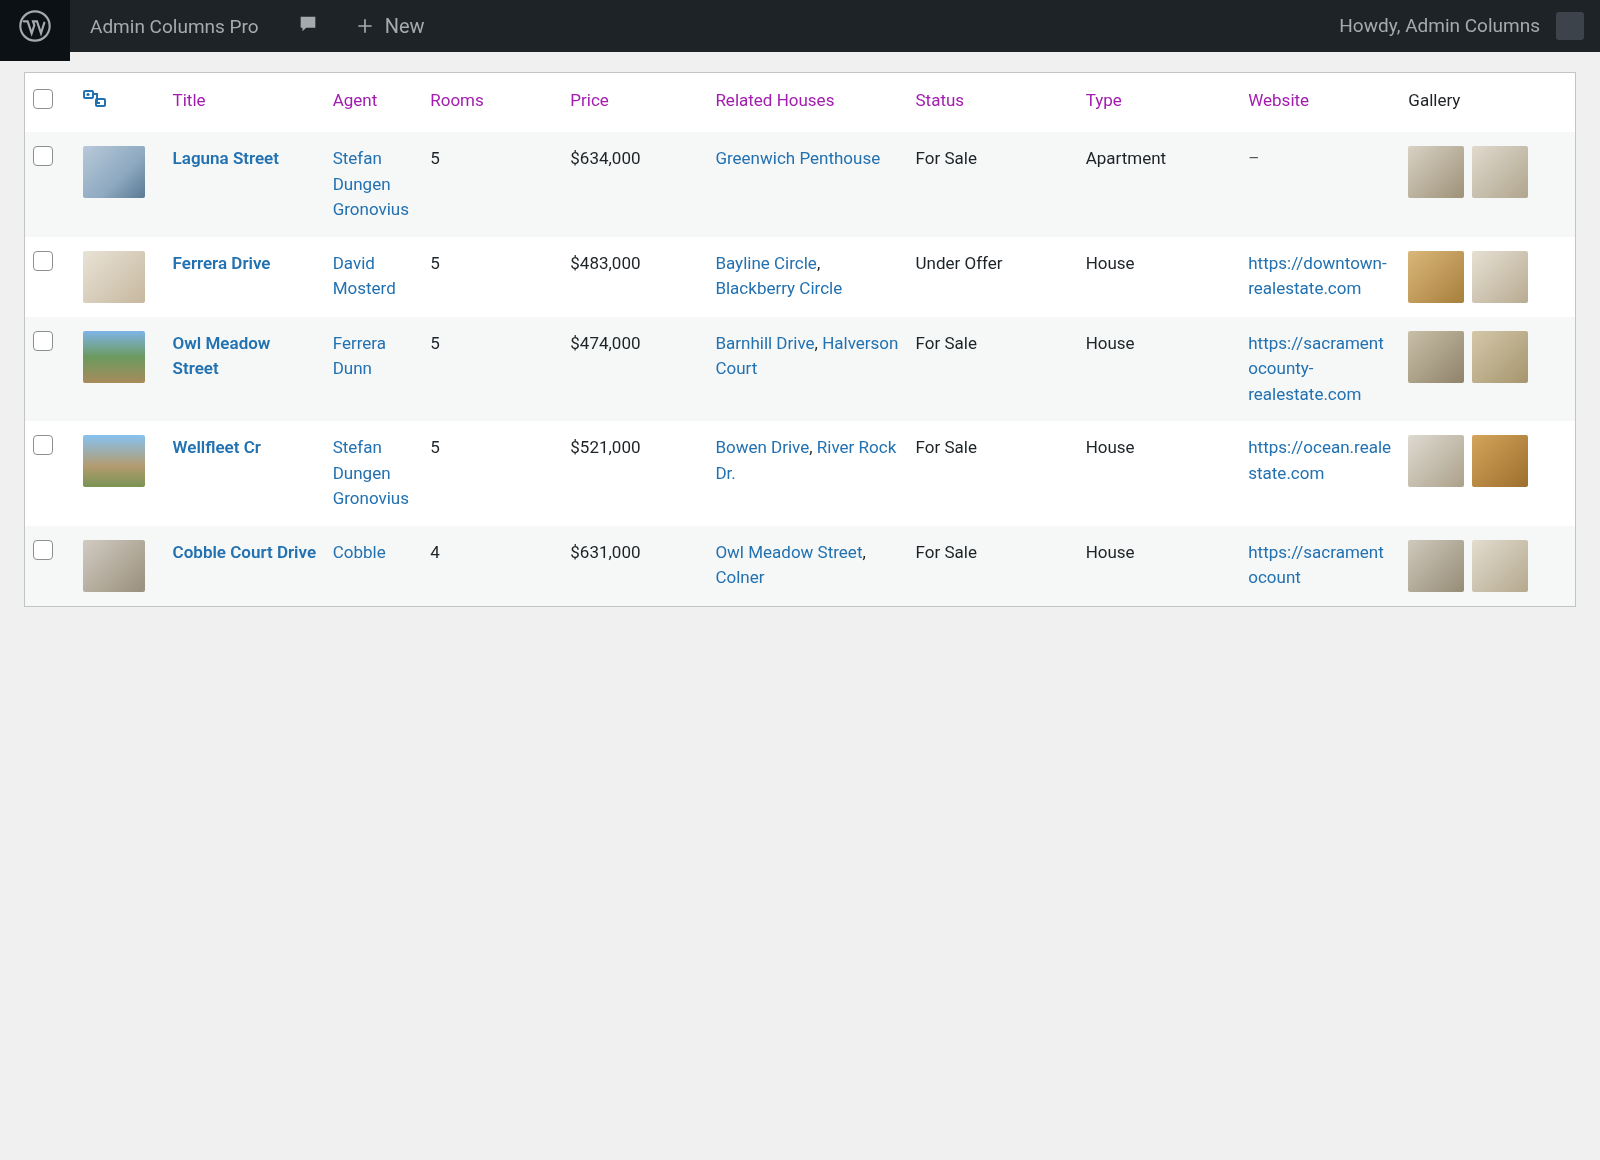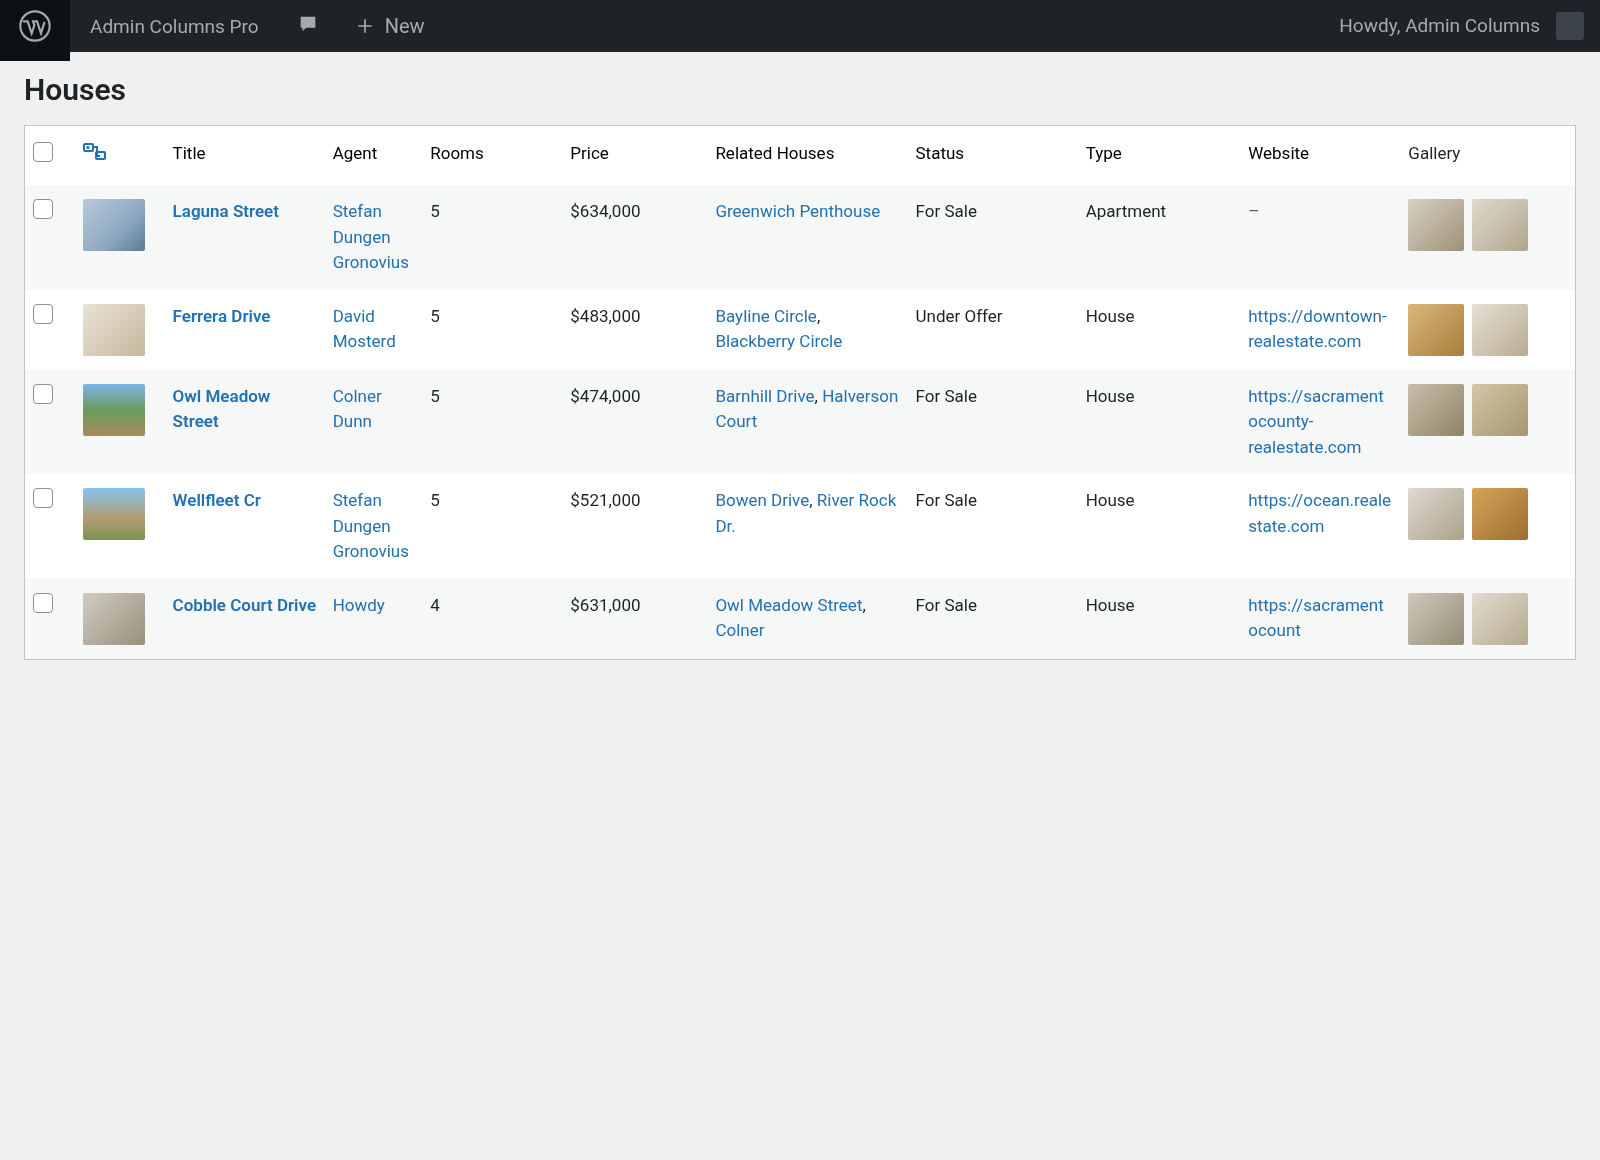--- a/index.html
+++ b/index.html
@@ -77,21 +77,21 @@
 .wp-list-table thead th {
   text-align: left;
   font-weight: 400;
   padding: 16px 8px;
   font-size: 17px;
   color: #2271b1;
   vertical-align: top;
   line-height: 1.35;
 }
 .wp-list-table thead th.col-gallery { color: #1d2327; }
-.wp-list-table thead th a { color: #000000; text-decoration: none; cursor: pointer; }
+.wp-list-table thead th a { color: #a21caf; text-decoration: none; cursor: pointer; }
 .wp-list-table tbody tr:nth-child(odd) { background: #f6f7f7; }
 .wp-list-table tbody tr:nth-child(even) { background: #fff; }
 .wp-list-table td {
   padding: 14px 8px;
   vertical-align: top;
   font-size: 17px;
   line-height: 1.5;
   word-wrap: break-word;
 }
 .col-cb { width: 40px; text-align: center; }
@@ -172,21 +172,20 @@
         <path d="M11 4h2v16h-2z M4 11h16v2H4z" fill="#a7aaad"></path>
       </svg>
     <span>New</span>
   </div>
   <div class="spacer"></div>
   <div class="howdy">Howdy, Admin Columns</div>
   <div class="avatar-box"></div>
 </div>
 
 <div class="content">
-  <h1 class="page-title">Houses</h1>
 
   <table class="wp-list-table">
     <colgroup>
       <col class="col-cb">
         <col class="col-thumb">
         <col class="col-title">
         <col class="col-agent">
       <col class="col-rooms">
         <col class="col-price">
         <col class="col-related">
@@ -255,21 +254,21 @@
               <span class="gallery-thumb g2b"></span>
             </div>
           </td>
         </tr>
         <tr>
           <td><span class="checkbox"></span></td>
           <td>
             <span class="thumb t3"></span>
           </td>
           <td><a class="title-link">Owl Meadow Street</a></td>
-          <td><a class="link">Colner Dunn</a></td>
+          <td><a class="link">Ferrera Dunn</a></td>
           <td>5</td>
           <td>$474,000</td>
           <td><a class="link">Barnhill Drive</a><span>, </span><a class="link">Halverson Court</a></td>
           <td>For Sale</td>
           <td>House</td>
           <td><a class="link">https://sacramentocounty-realestate.com</a></td>
           <td>
             <div class="gallery-wrap">
               <span class="gallery-thumb g3a"></span>
               <span class="gallery-thumb g3b"></span>
@@ -295,21 +294,21 @@
               <span class="gallery-thumb g4b"></span>
             </div>
           </td>
         </tr>
         <tr>
           <td><span class="checkbox"></span></td>
           <td>
             <span class="thumb t5"></span>
           </td>
           <td><a class="title-link">Cobble Court Drive</a></td>
-          <td><a class="link">Howdy</a></td>
+          <td><a class="link">Cobble</a></td>
           <td>4</td>
           <td>$631,000</td>
           <td><a class="link">Owl Meadow Street</a><span>, </span><a class="link">Colner</a></td>
           <td>For Sale</td>
           <td>House</td>
           <td><a class="link">https://sacramentocount</a></td>
           <td>
             <div class="gallery-wrap">
               <span class="gallery-thumb g5a"></span>
               <span class="gallery-thumb g5b"></span>

